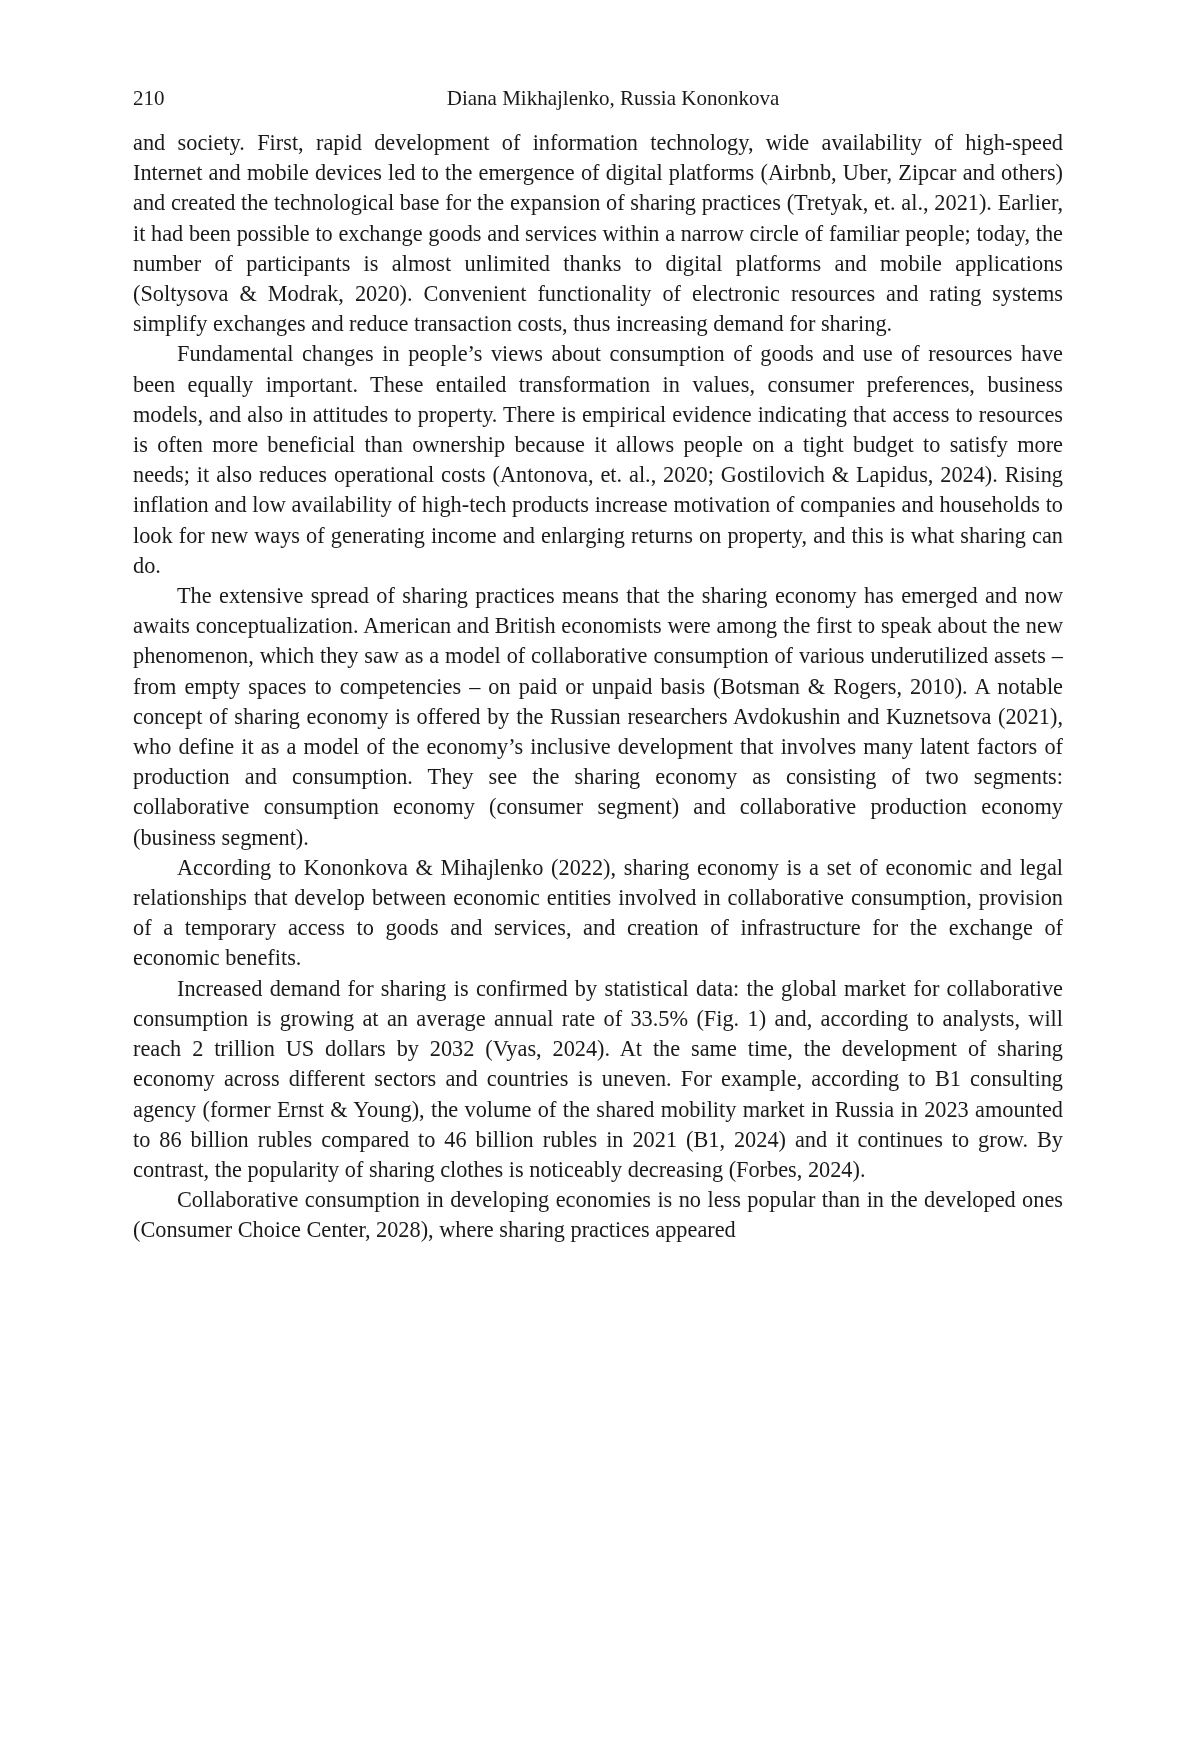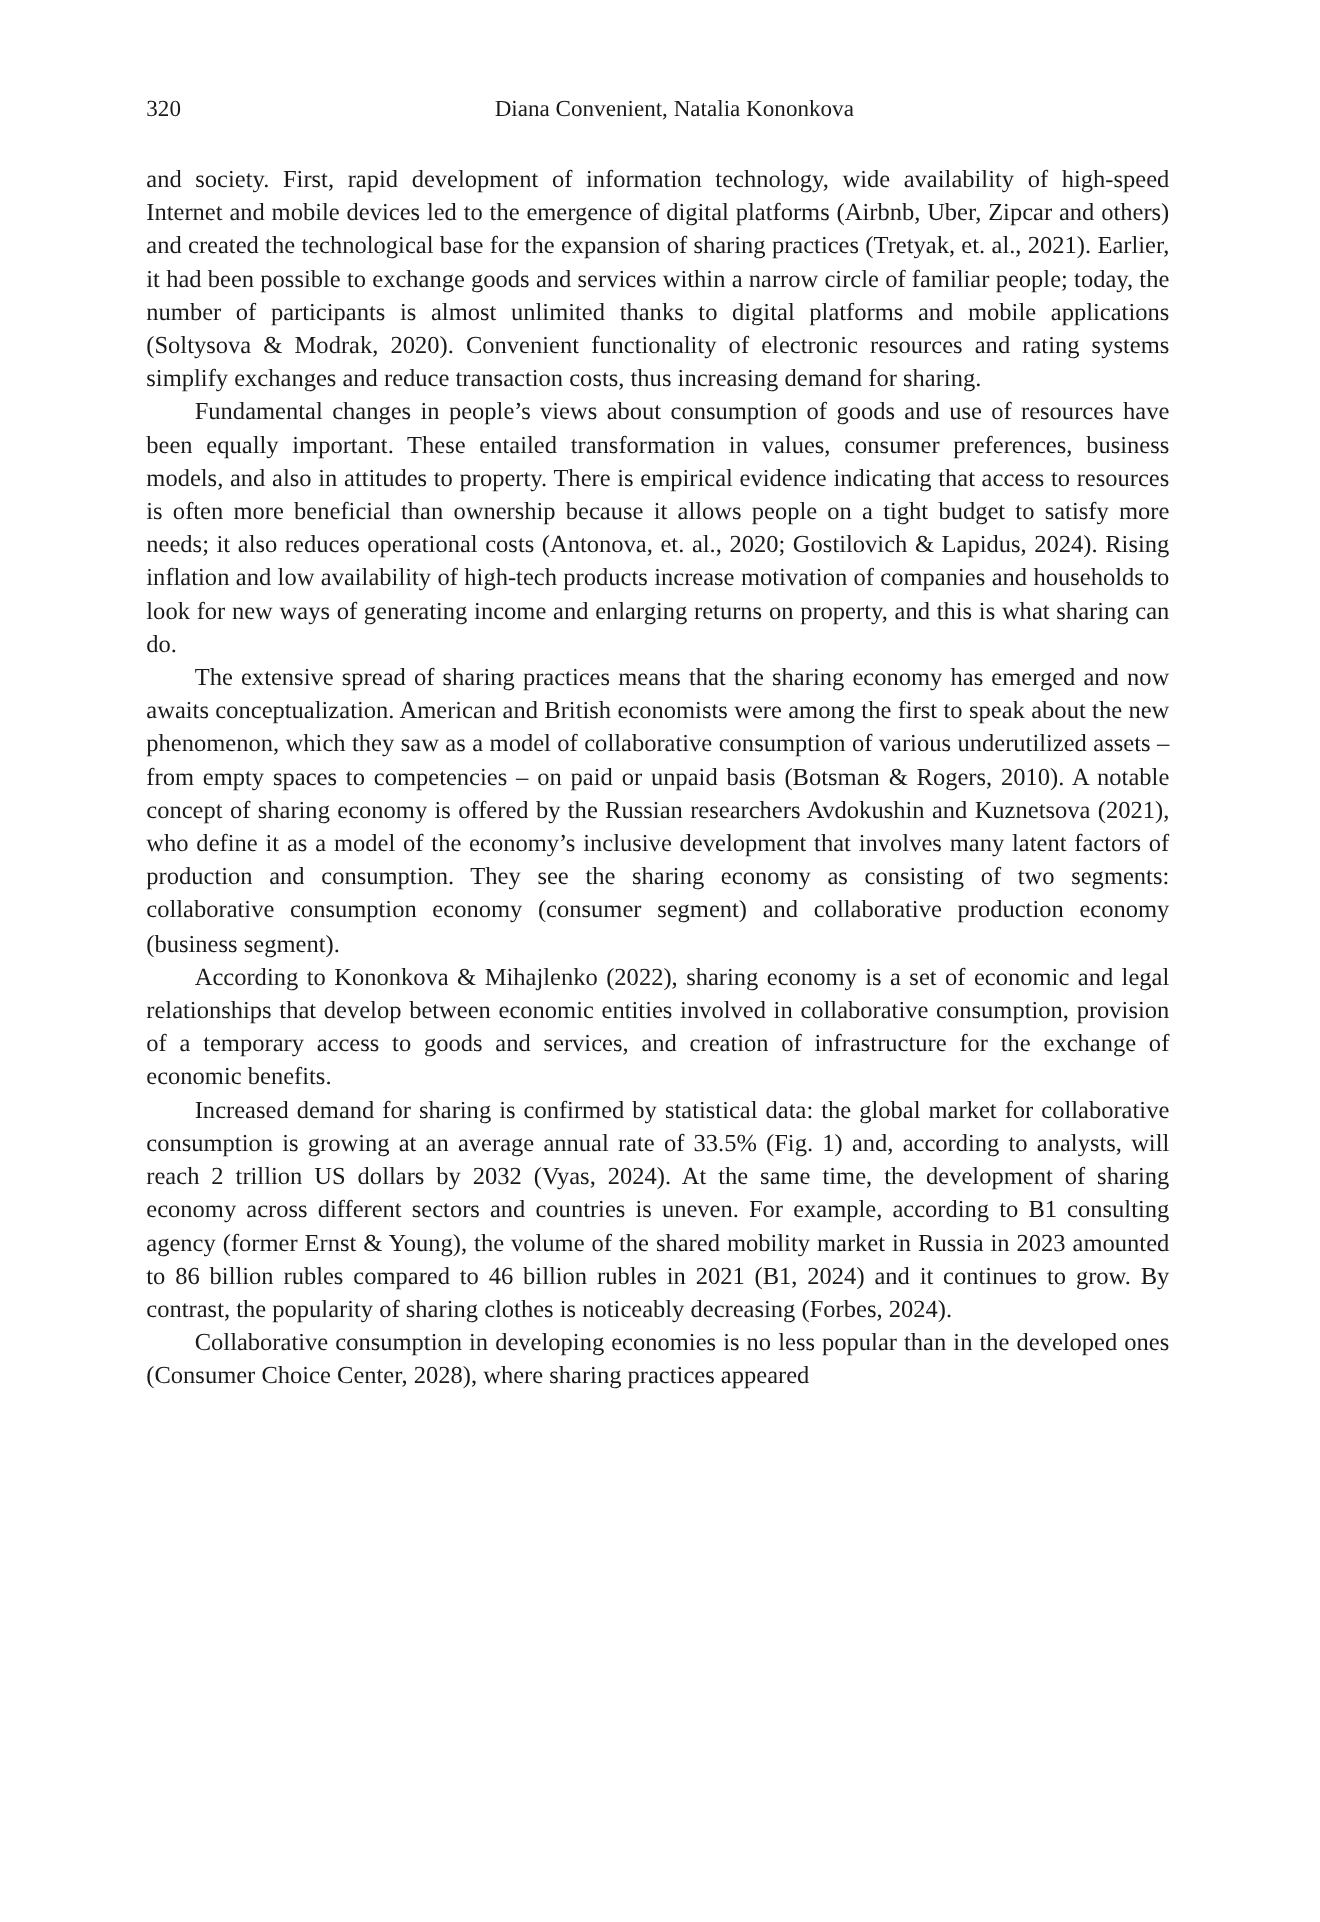--- a/index.html
+++ b/index.html
@@ -1,31 +1,31 @@
 <!DOCTYPE html>
 <html><head>
 <meta charset="utf-8">
 <style>
   html, body { margin: 0; padding: 0; background: #ffffff; }
   body { width: 1200px; height: 1747px; position: relative; overflow: hidden; color: #1a1a1a; }
   .page { position: absolute; left: 133px; top: 80px; width: 930px; font-family: "Liberation Serif", "DejaVu Serif", serif; }
   .header { position: relative; height: 38px; font-size: 21px; }
   .page-num { position: absolute; left: 0; top: 6px; }
   .running-title { position: absolute; left: 0; right: 0; top: 6px; text-align: center; padding-left: 30px; }
-  .body-text { margin-top: 30px; font-size: 22.3px; line-height: 30.2px; text-align: justify; hyphens: none; }
+  .body-text { margin-top: 10px; font-size: 22.3px; line-height: 30.2px; text-align: justify; hyphens: none; }
   .body-text p { margin: 0; text-indent: 44px; }
   .body-text p.cont { text-indent: 0; }
 </style>
 </head>
 <body>
 
 <div class="page">
   <div class="header">
-    <span class="page-num">320</span>
-    <span class="running-title">Diana Convenient, Natalia Kononkova</span>
+    <span class="page-num">210</span>
+    <span class="running-title">Diana Mikhajlenko, Russia Kononkova</span>
   </div>
   <div class="body-text">
     <p class="cont">and society. First, rapid development of information technology, wide availability of high-speed Internet and mobile devices led to the emergence of digital platforms (Airbnb, Uber, Zipcar and others) and created the technological base for the expansion of sharing practices (Tretyak, et. al., 2021). Earlier, it had been possible to exchange goods and services within a narrow circle of familiar people; today, the number of participants is almost unlimited thanks to digital platforms and mobile applications (Soltysova &amp; Modrak, 2020). Convenient functionality of electronic resources and rating systems simplify exchanges and reduce transaction costs, thus increasing demand for sharing.</p>
     <p>Fundamental changes in people’s views about consumption of goods and use of resources have been equally important. These entailed transformation in values, consumer preferences, business models, and also in attitudes to property. There is empirical evidence indicating that access to resources is often more beneficial than ownership because it allows people on a tight budget to satisfy more needs; it also reduces operational costs (Antonova, et. al., 2020; Gostilovich &amp; Lapidus, 2024). Rising inflation and low availability of high-tech products increase motivation of companies and households to look for new ways of generating income and enlarging returns on property, and this is what sharing can do.</p>
     <p>The extensive spread of sharing practices means that the sharing economy has emerged and now awaits conceptualization. American and British economists were among the first to speak about the new phenomenon, which they saw as a model of collaborative consumption of various underutilized assets – from empty spaces to competencies – on paid or unpaid basis (Botsman &amp; Rogers, 2010). A notable concept of sharing economy is offered by the Russian researchers Avdokushin and Kuznetsova (2021), who define it as a model of the economy’s inclusive development that involves many latent factors of production and consumption. They see the sharing economy as consisting of two segments: collaborative consumption economy (consumer segment) and collaborative production economy (business segment).</p>
     <p>According to Kononkova &amp; Mihajlenko (2022), sharing economy is a set of economic and legal relationships that develop between economic entities involved in collaborative consumption, provision of a temporary access to goods and services, and creation of infrastructure for the exchange of economic benefits.</p>
     <p>Increased demand for sharing is confirmed by statistical data: the global market for collaborative consumption is growing at an average annual rate of 33.5% (Fig. 1) and, according to analysts, will reach 2 trillion US dollars by 2032 (Vyas, 2024). At the same time, the development of sharing economy across different sectors and countries is uneven. For example, according to B1 consulting agency (former Ernst &amp; Young), the volume of the shared mobility market in Russia in 2023 amounted to 86 billion rubles compared to 46 billion rubles in 2021 (B1, 2024) and it continues to grow. By contrast, the popularity of sharing clothes is noticeably decreasing (Forbes, 2024).</p>
     <p>Collaborative consumption in developing economies is no less popular than in the developed ones (Consumer Choice Center, 2028), where sharing practices appeared</p>
   </div>
 </div>

